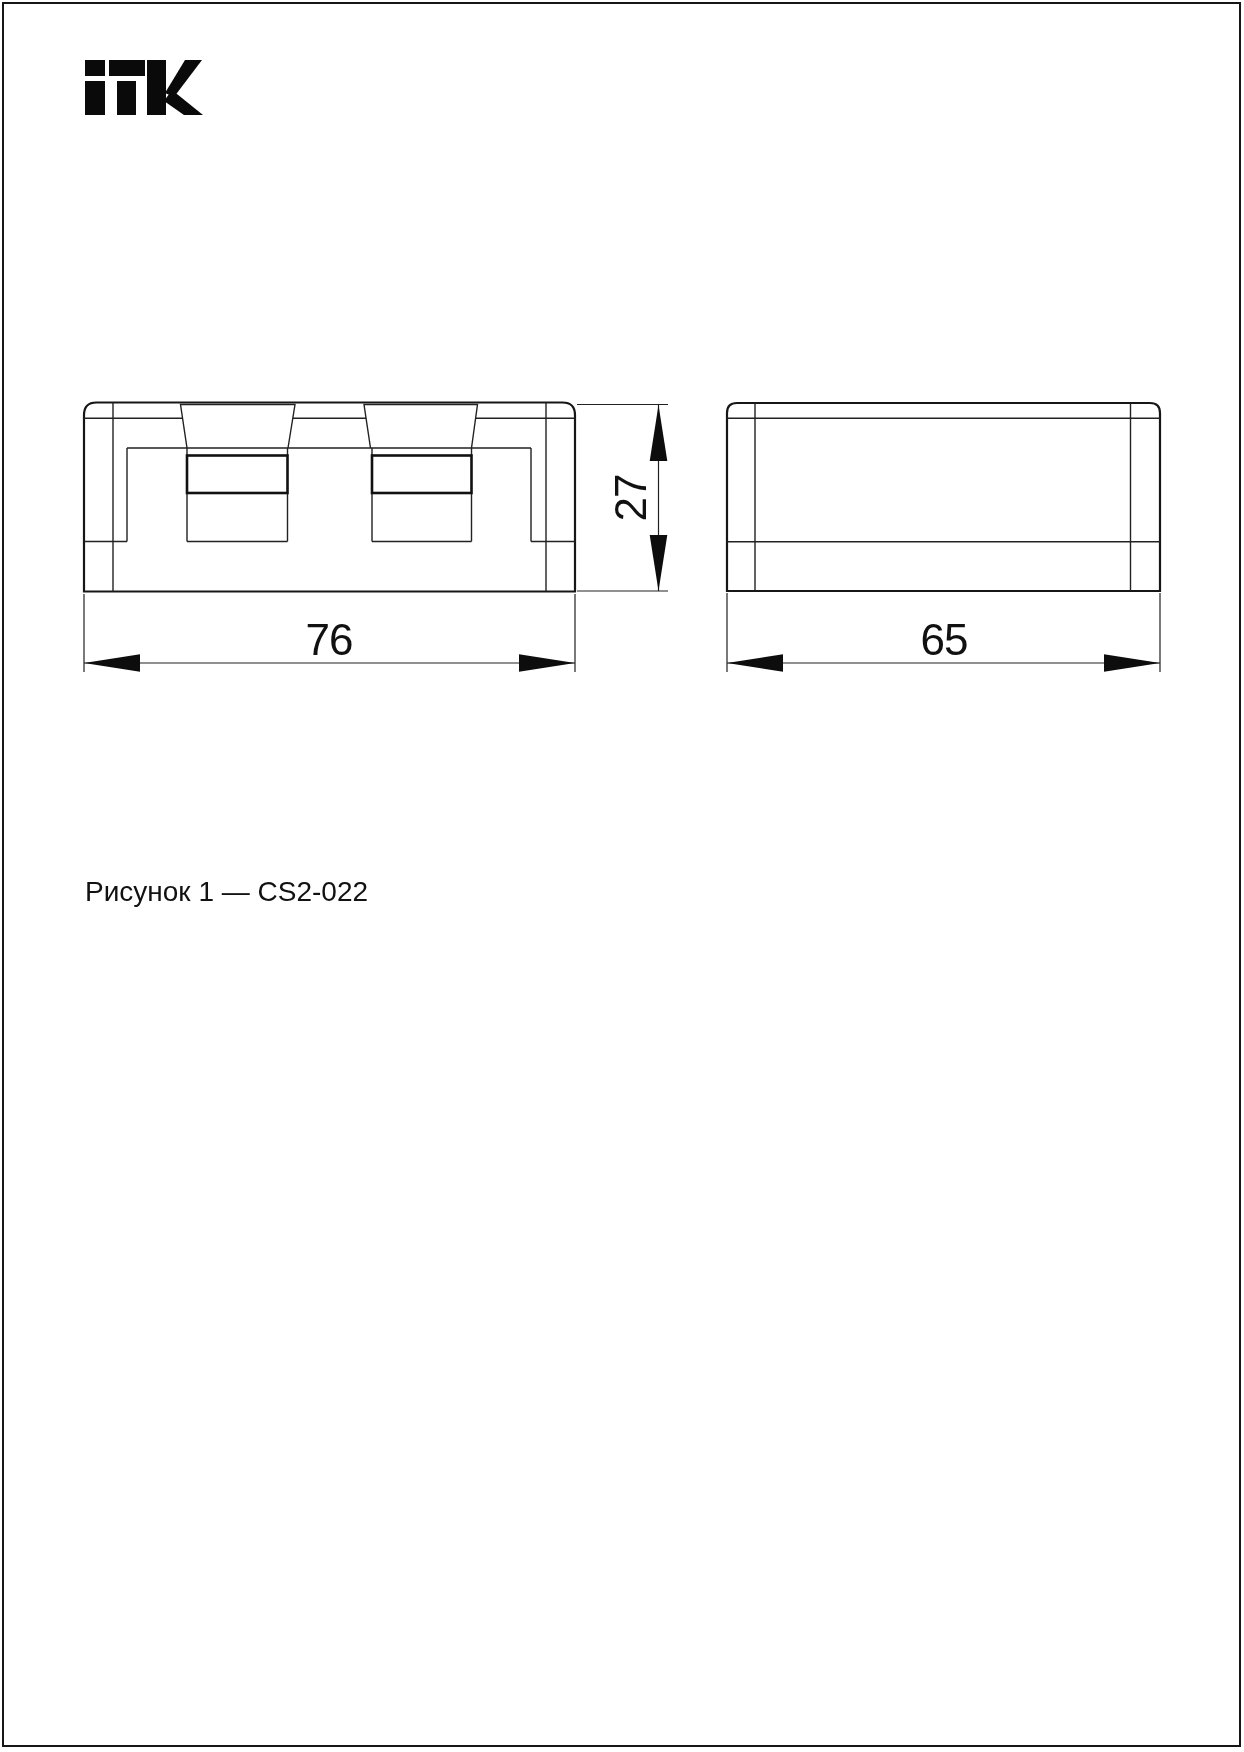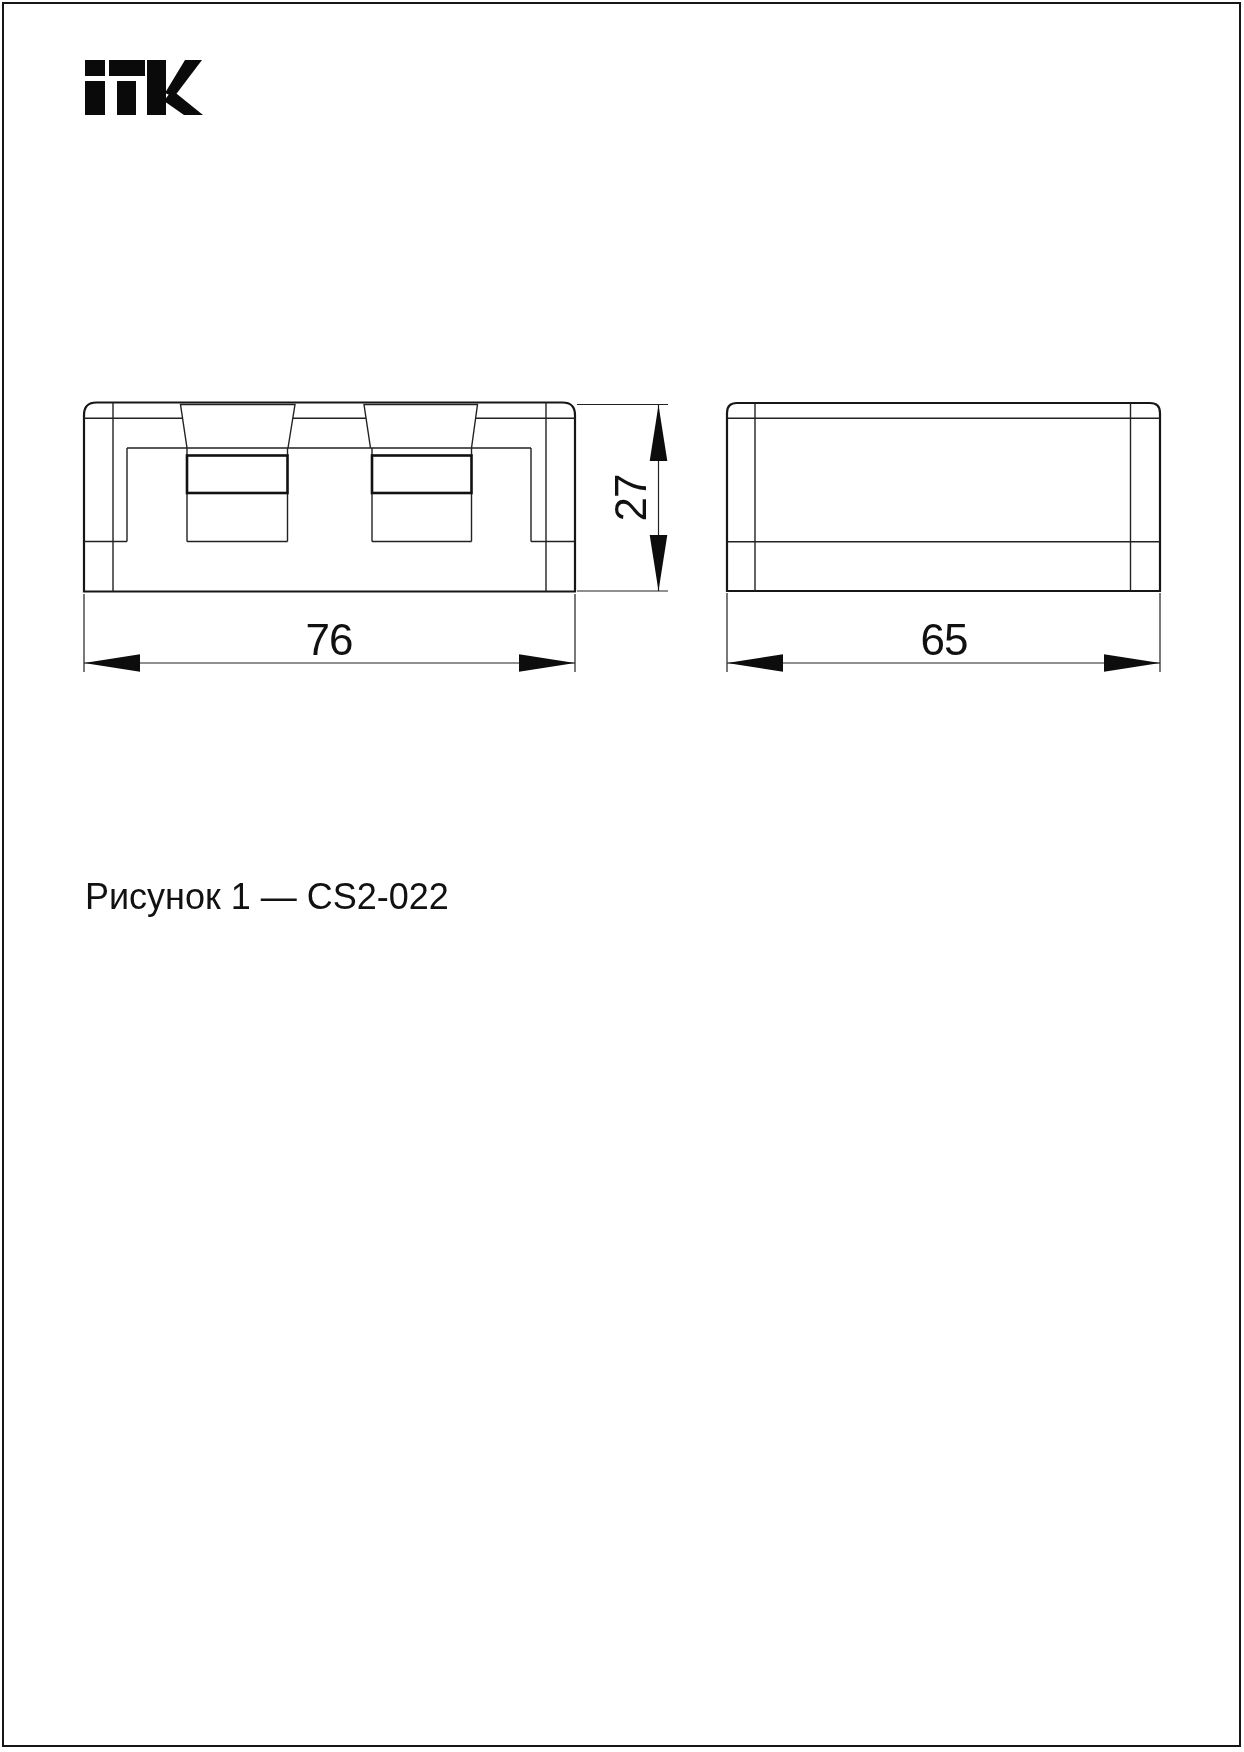--- a/index.html
+++ b/index.html
@@ -36,21 +36,21 @@
   .dimtext {
     font-family: "Liberation Sans", sans-serif;
     font-size: 44px;
     letter-spacing: -1px;
     fill: #111111;
   }
   .caption {
     position: absolute;
     left: 85px;
     top: 876px;
-    font-size: 36px;
+    font-size: 28px;
     color: #111111;
     letter-spacing: 0;
     white-space: nowrap;
   }
 </style>
 </head>
 <body>
 
 <div class="sheet">
 

